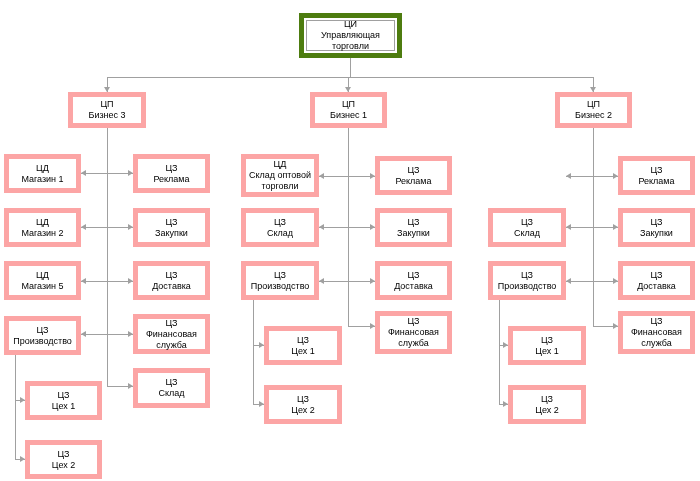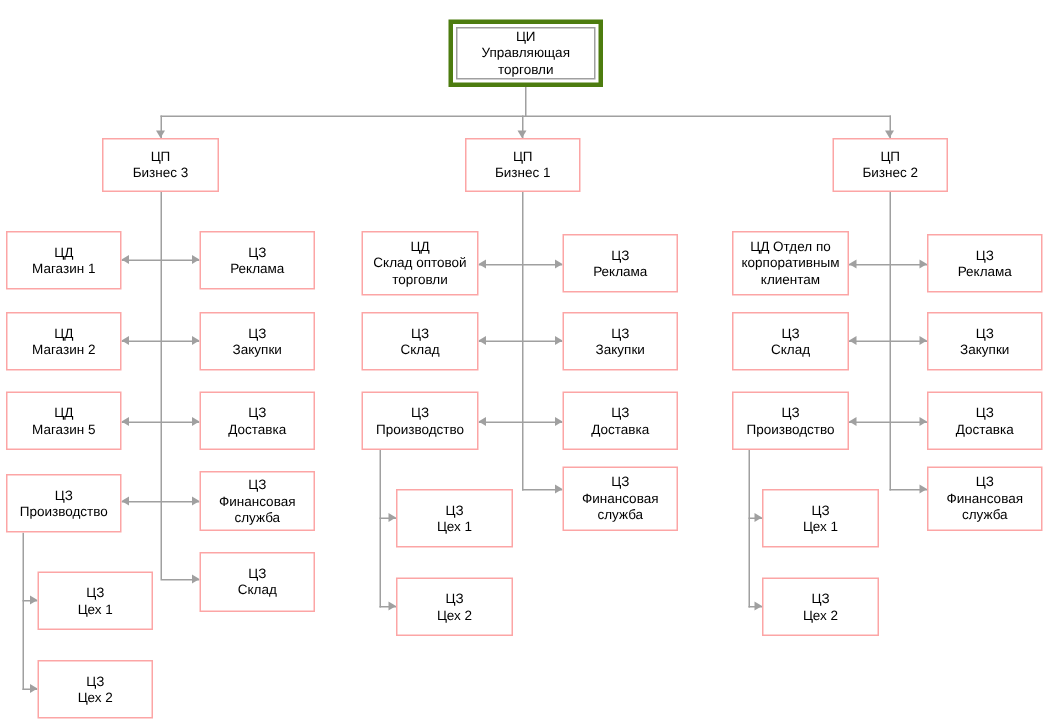--- a/index.html
+++ b/index.html
@@ -1,23 +1,23 @@
 <!DOCTYPE html>
 <html><head>
 <meta charset="utf-8">
 <title>Diagram</title>
 <style>
   html,body{margin:0;padding:0;background:#fff;}
   .canvas{position:relative;width:700px;height:481px;background:#fff;overflow:hidden;
           font-family:"Liberation Sans",sans-serif;color:#000;}
-  .node{position:absolute;box-sizing:border-box;background:#fff;border:1px solid #fca5a5;
+  .node{position:absolute;box-sizing:border-box;background:#fff;border:5px solid #fca5a5;
         display:flex;flex-direction:column;align-items:center;justify-content:center;
         text-align:center;font-size:9px;line-height:11px;}
   .node span{display:block;white-space:nowrap;}
-  .root{border:3px solid #4d7c0f;}
+  .root{border:5px solid #4d7c0f;}
   .double-inner{position:absolute;inset:2px;border:1px solid #a0a0a0;display:flex;
         flex-direction:column;align-items:center;justify-content:center;text-align:center;}
   .hl{position:absolute;height:1px;background:#a0a0a0;}
   .vl{position:absolute;width:1px;background:#a0a0a0;}
   .ah{position:absolute;width:0;height:0;}
   .ah-l{left:0;top:-3px;border-top:3px solid transparent;border-bottom:3px solid transparent;border-right:5px solid #a0a0a0;}
   .ah-r{right:0;top:-3px;border-top:3px solid transparent;border-bottom:3px solid transparent;border-left:5px solid #a0a0a0;}
   .ah-d{bottom:0;left:-3px;border-left:3px solid transparent;border-right:3px solid transparent;border-top:5px solid #a0a0a0;}
 </style>
 </head>
@@ -216,25 +216,20 @@
     <i class="ah ah-r"></i>
     </div>
   <div class="vl" style="left:499px;top:300px;height:105px;"></div>
   <div class="hl" style="left:499px;top:345px;width:9px;">
     <i class="ah ah-r"></i>
     </div>
   <div class="hl" style="left:499px;top:404px;width:9px;">
     <i class="ah ah-r"></i>
     </div>
 
-  <div class="node" style="left:488px;top:154px;width:78px;height:43px;">
-    <span>ЦД Отдел по</span>
-    <span>корпоративным</span>
-    <span>клиентам</span>
-  </div>
   <div class="node" style="left:488px;top:208px;width:78px;height:39px;">
     <span>ЦЗ</span>
     <span>Склад</span>
   </div>
   <div class="node" style="left:488px;top:261px;width:78px;height:39px;">
     <span>ЦЗ</span>
     <span>Производство</span>
   </div>
 
   <div class="node" style="left:618px;top:156px;width:77px;height:39px;">

